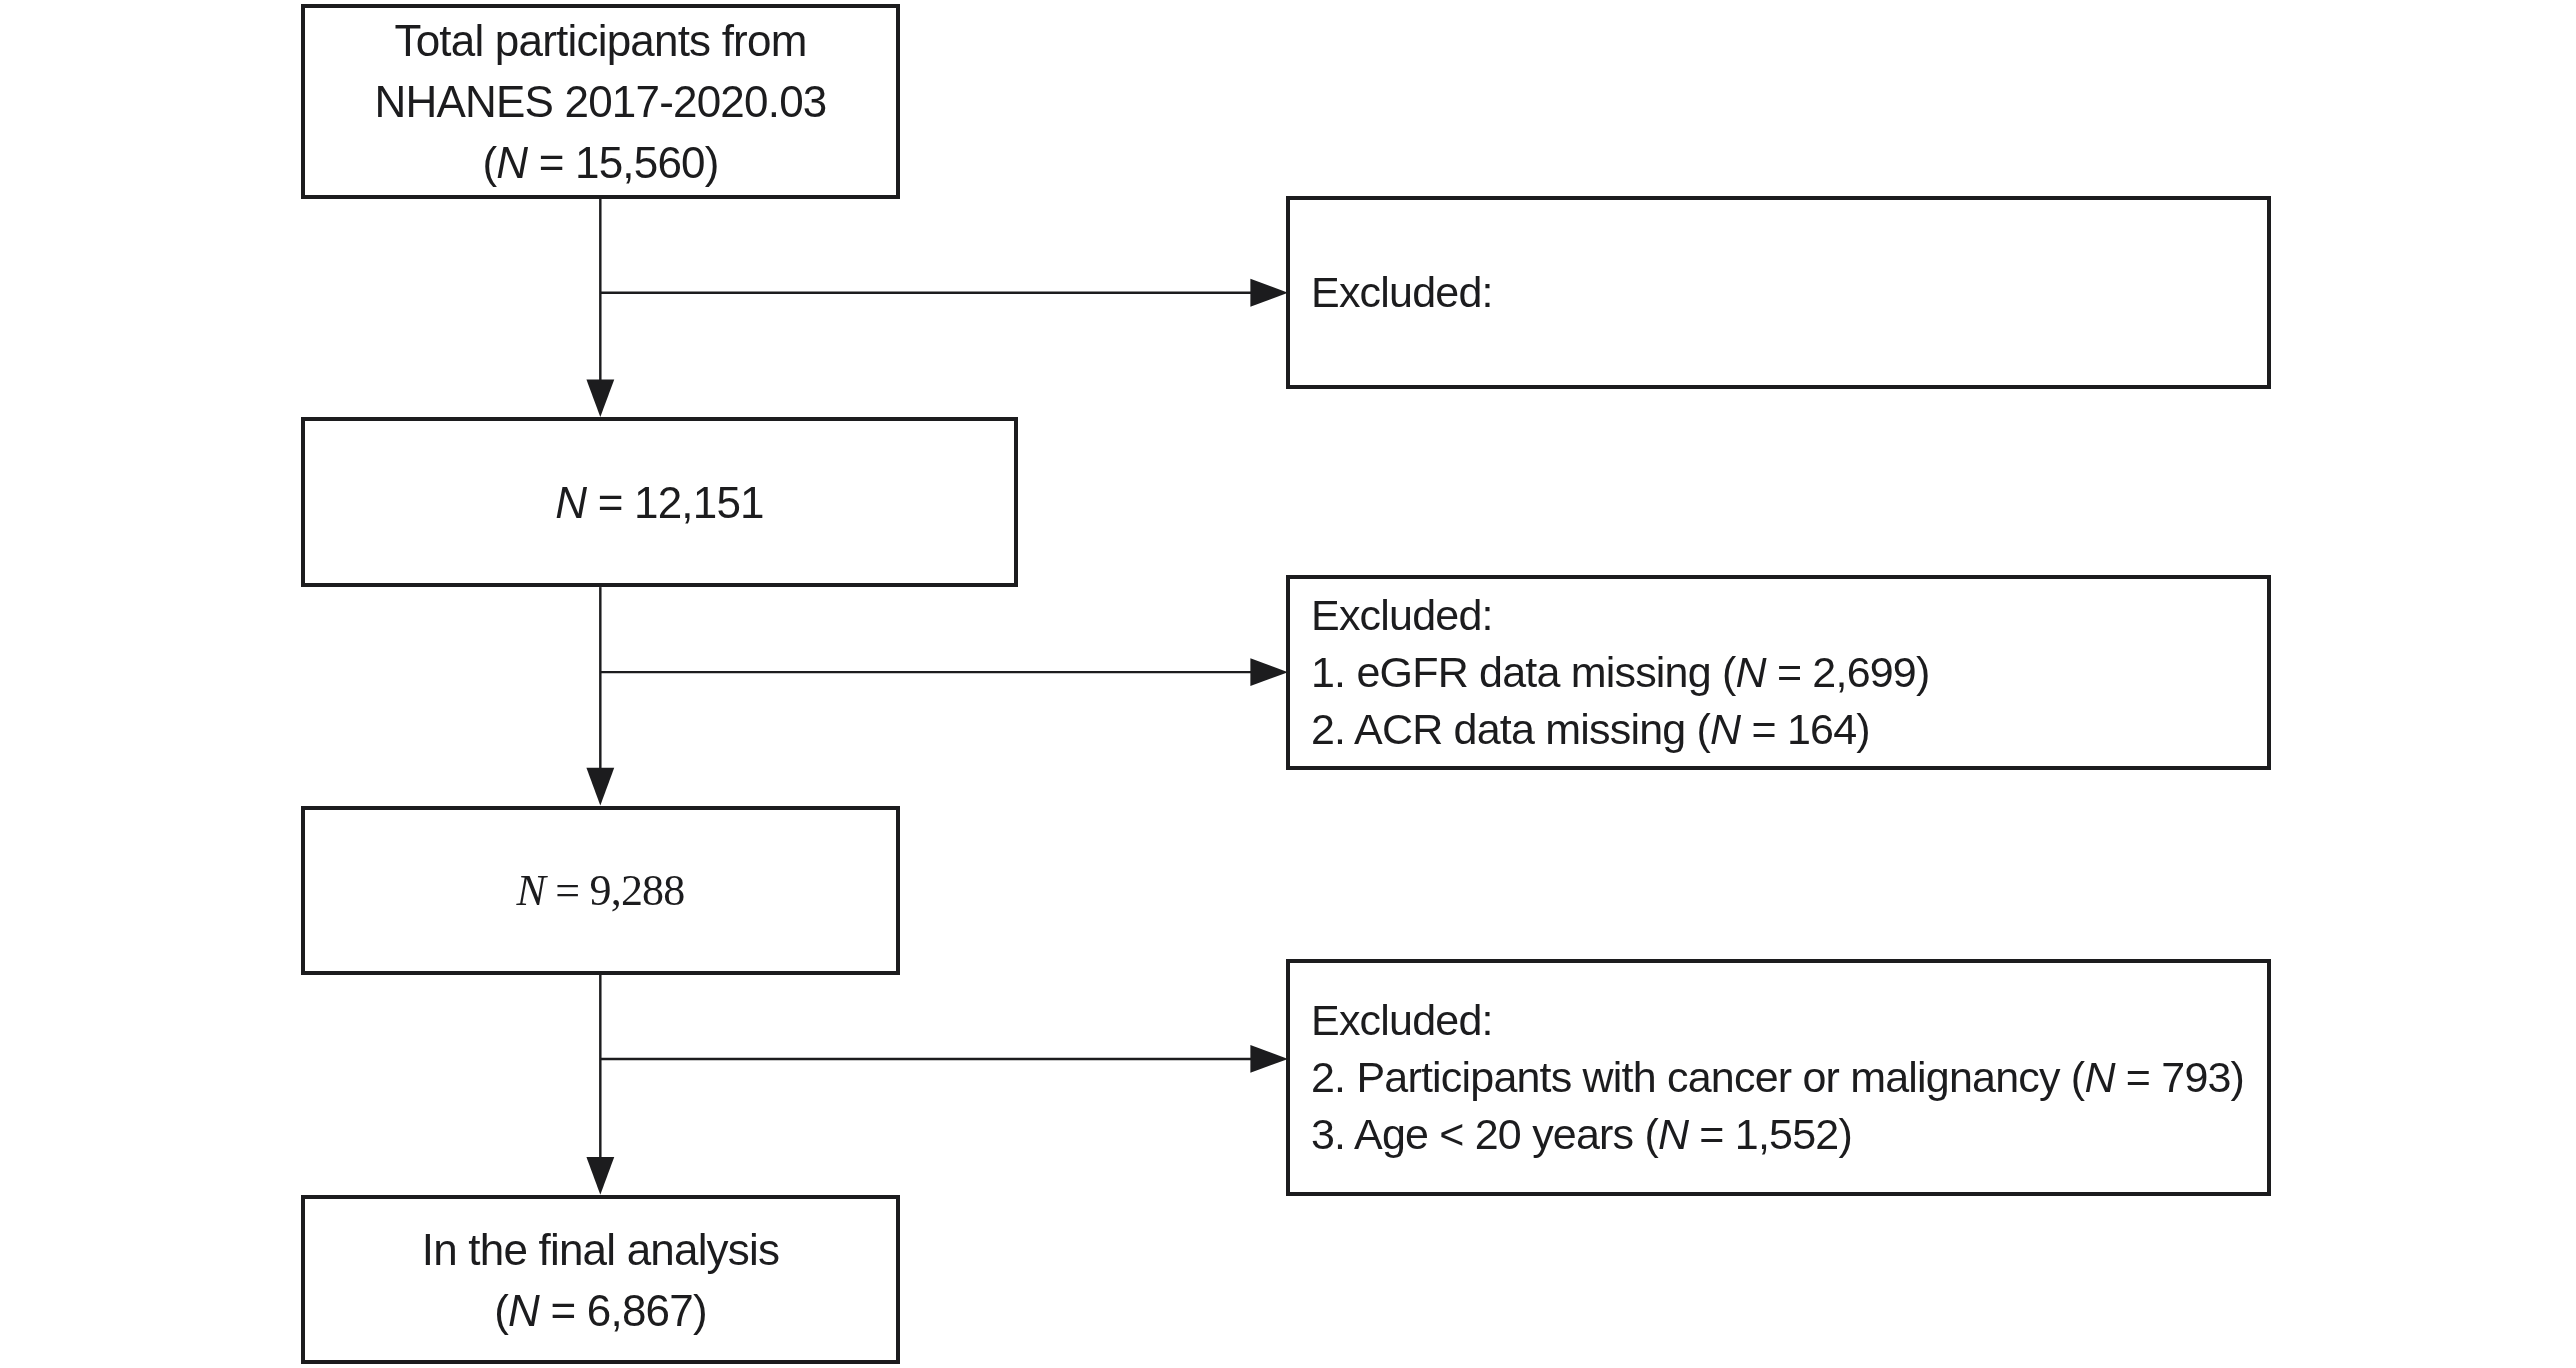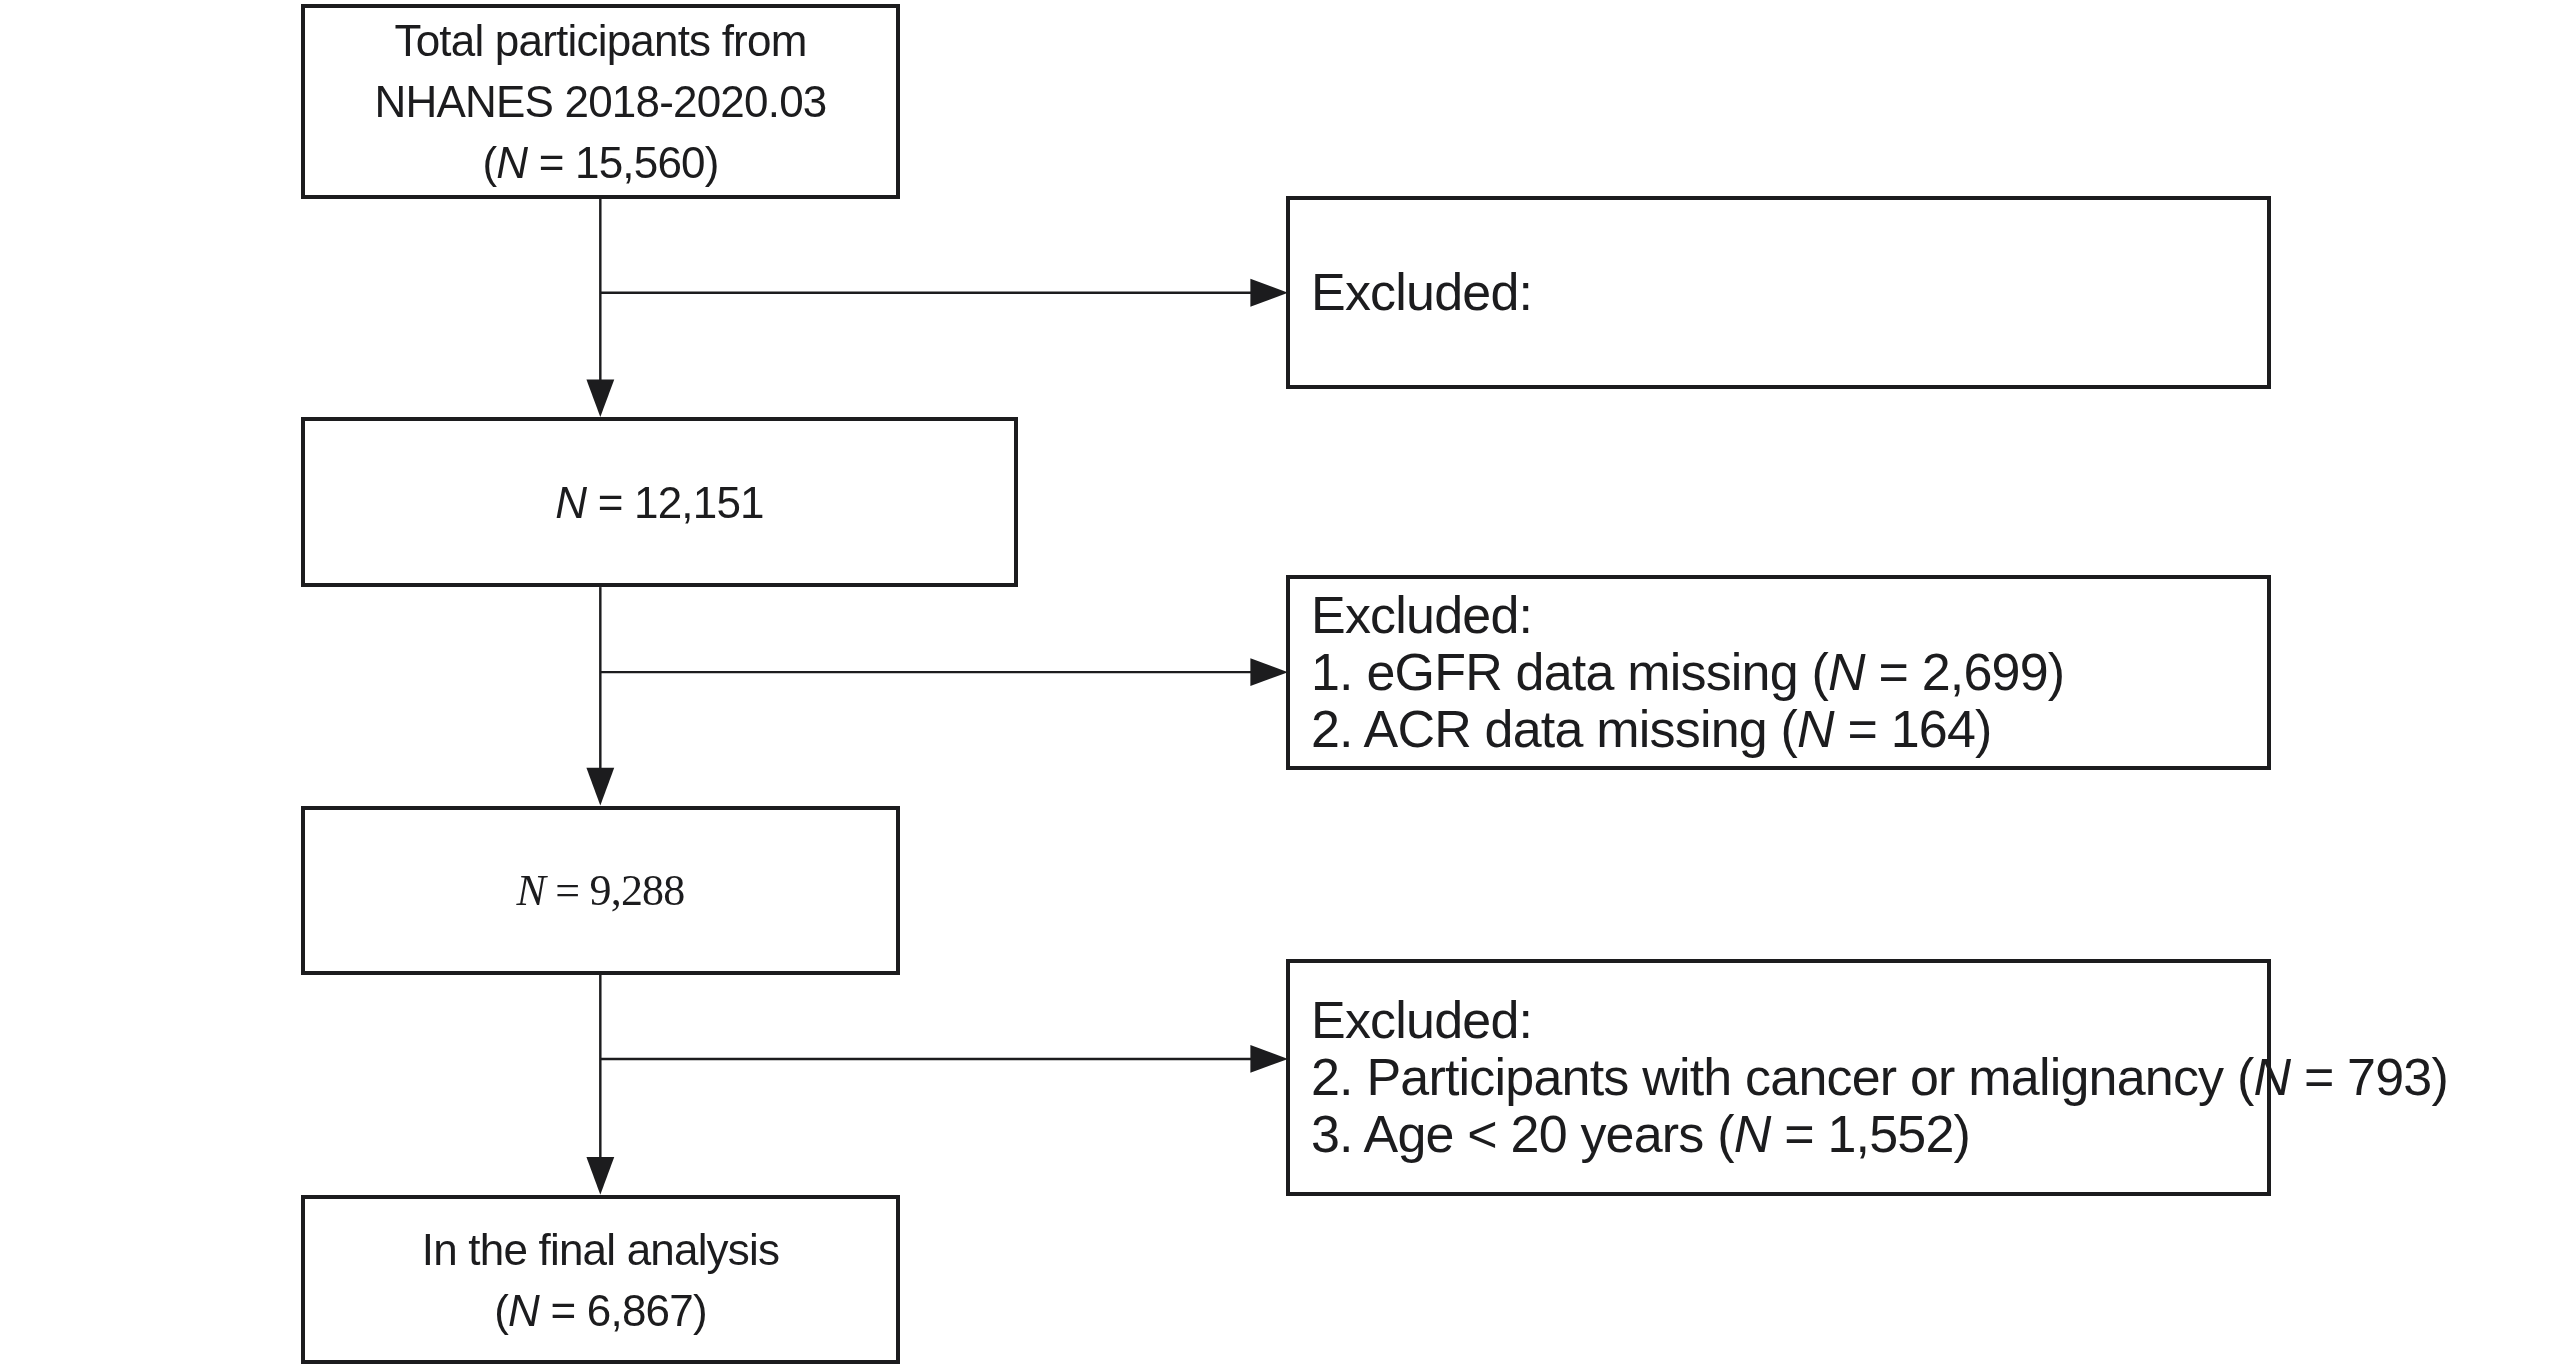--- a/index.html
+++ b/index.html
@@ -31,21 +31,21 @@
   }
   .box.center {
     align-items: center;
     text-align: center;
     font-size: 44px;
     line-height: 61px;
   }
   .box.left {
     align-items: flex-start;
     text-align: left;
-    font-size: 52px;
+    font-size: 43px;
     line-height: 57px;
     padding: 0 21px;
   }
   .it {
     font-style: italic;
   }
   svg.connectors {
     position: absolute;
     left: 0;
     top: 0;
@@ -93,21 +93,21 @@
     </g>
 
     <g>
       <line x1="734" y1="1295" x2="1532" y2="1295"></line>
       <polygon points="1575,1295 1529,1278 1529,1312"></polygon>
     </g>
   </svg>
 
   <div class="box center" style="left:301px; top:4.1px;    width:599px; height:195px;">
       <div class="line">Total participants from</div>
-      <div class="line">NHANES 2018-2020.03</div>
+      <div class="line">NHANES 2017-2020.03</div>
       <div class="line">(<span class="it">N</span> = 15,560)</div>
     </div>
 
   <div class="box center" style="left:301px; top:417px;  width:717px; height:170px;">
       <div class="line"><span class="it">N</span> = 12,151</div>
     </div>
 
   <div class="box center" style="left:301px; top:806px;  width:599px; height:169px;font-family:Liberation Serif, serif;">
       <div class="line"><span class="it">N</span> = 9,288</div>
     </div>

